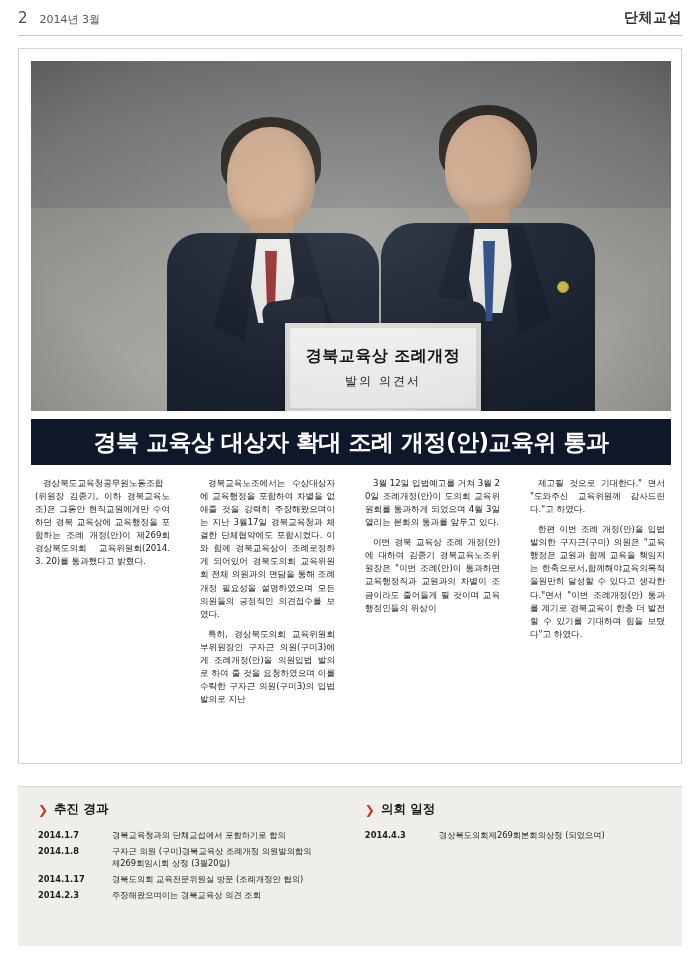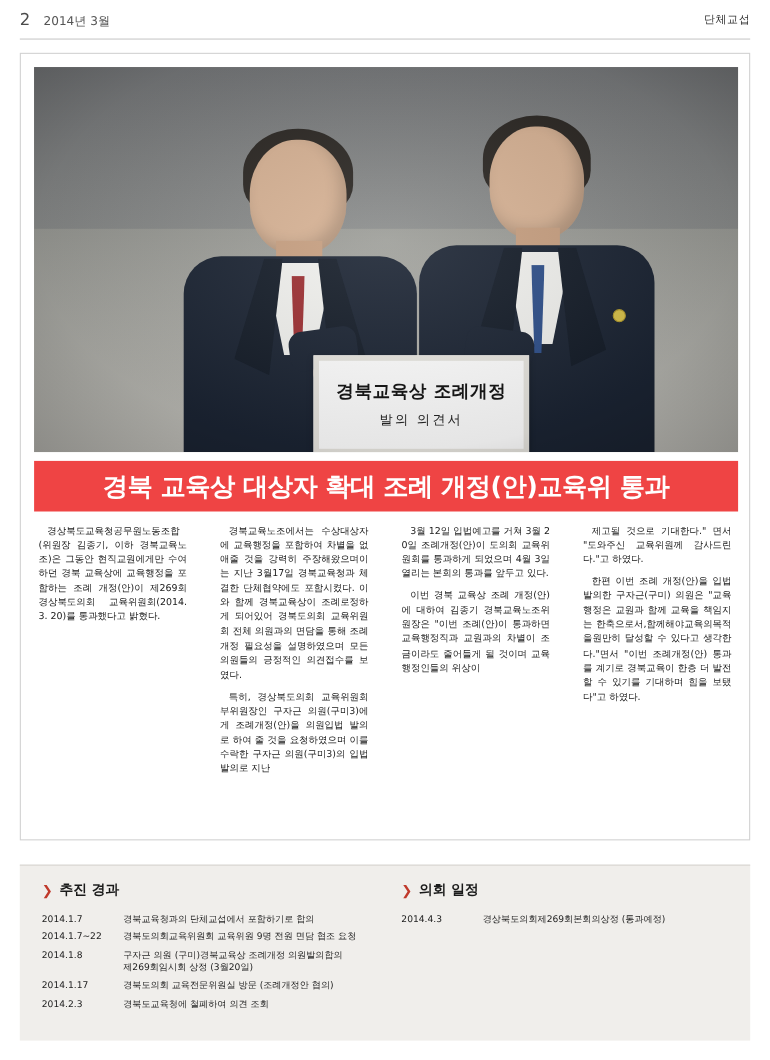--- a/index.html
+++ b/index.html
@@ -32,23 +32,24 @@
   .page-number {
     font-size: 15px;
     color: #4b4b4b;
     font-weight: 400;
   }
   .header-date {
     font-size: 11px;
     color: #555;
   }
   .header-right {
-    font-size: 10px;
+    font-size: 14px;
     color: #333;
     letter-spacing: 0.5px;
+    font-weight: bold;
   }
   .header-rule {
     position: absolute;
     top: 35px; left: 18px; right: 18px;
     height: 1px;
     background: #c9c9c9;
   }
 
   
   .article {
@@ -187,21 +188,21 @@
   .placard-line2 {
     font-size: 12px;
     color: #222;
     letter-spacing: 2px;
   }
 
   
   .headline-band {
     width: 640px;
     margin: 8px auto 0 auto;
-    background: #ef4444;
+    background: #0f172a;
     height: 46px;
     display: flex;
     align-items: center;
     justify-content: center;
   }
   .headline {
     color: #fff;
     font-size: 23px;
     font-weight: bold;
     letter-spacing: -0.5px;
@@ -262,21 +263,21 @@
   table.timeline td {
     font-size: 8.3px;
     color: #1d1d1d;
     padding: 2.2px 0;
     vertical-align: top;
     line-height: 1.42;
   }
   td.date {
     width: 74px;
     color: #b03a2e;
-    font-weight: normal;
+    font-weight: bold;
     white-space: nowrap;
     padding-right: 8px;
   }
   td.desc { color: #222; }
   .desc .sub { display: block; }
 </style>
 </head>
 <body>
 
 <div class="page-header">
@@ -358,51 +359,47 @@
   <div class="footer-col-left">
     <div class="footer-title">
       <span class="chev">❯</span>
       <span class="footer-title-text">추진 경과</span>
     </div>
     <table class="timeline">
       <tbody>
         <tr>
           <td class="date">2014.1.7</td>
           <td class="desc">경북교육청과의 단체교섭에서 포함하기로 합의</td>
-        </tr>
-        <tr>
-          <td class="date">2014.1.7~22</td>
-          <td class="desc">경북도의회교육위원회 교육위원 9명 전원 면담 협조 요청</td>
         </tr>
         <tr>
           <td class="date">2014.1.8</td>
           <td class="desc">
             <span>구자근 의원 (구미)경북교육상 조례개정 의원발의합의</span>
             <span class="sub">제269회임시회 상정 (3월20일)</span>
           </td>
         </tr>
         <tr>
           <td class="date">2014.1.17</td>
           <td class="desc">경북도의회 교육전문위원실 방문 (조례개정안 협의)</td>
         </tr>
         <tr>
           <td class="date">2014.2.3</td>
-          <td class="desc">경북도교육청에 철폐하여 의견 조회</td>
+          <td class="desc">주장해왔으며이는 경북교육상 의견 조회</td>
         </tr>
       </tbody>
     </table>
   </div>
 
   <div class="footer-col-right">
     <div class="footer-title">
       <span class="chev">❯</span>
       <span class="footer-title-text">의회 일정</span>
     </div>
     <table class="timeline">
       <tbody>
         <tr>
           <td class="date">2014.4.3</td>
-          <td class="desc">경상북도의회제269회본회의상정 (통과예정)</td>
+          <td class="desc">경상북도의회제269회본회의상정 (되었으며)</td>
         </tr>
       </tbody>
     </table>
   </div>
 </div>
 
 </body></html>

